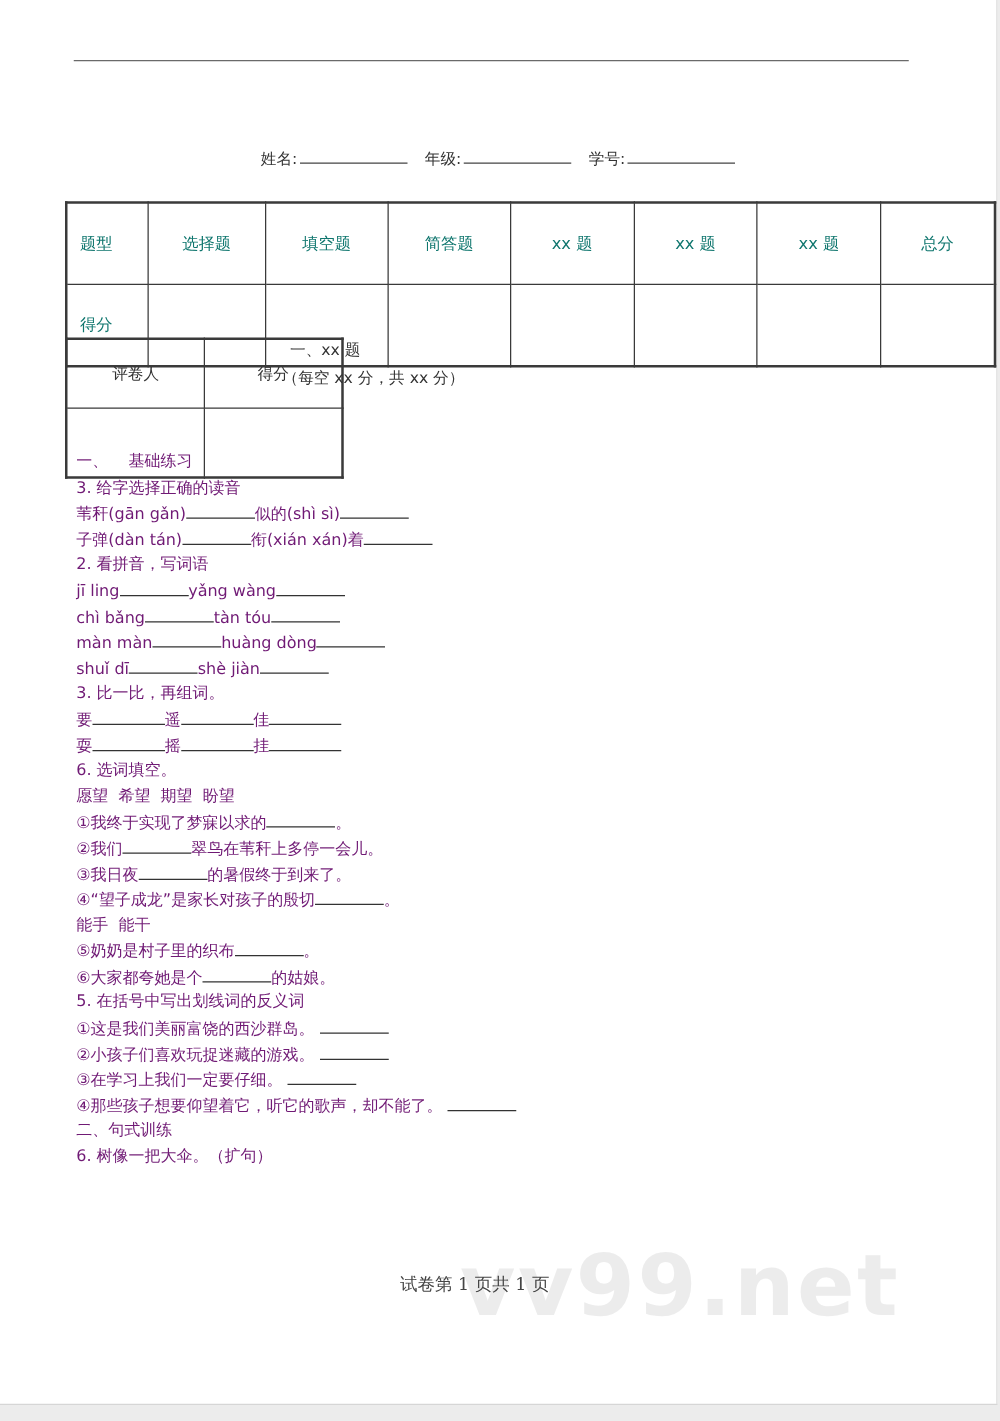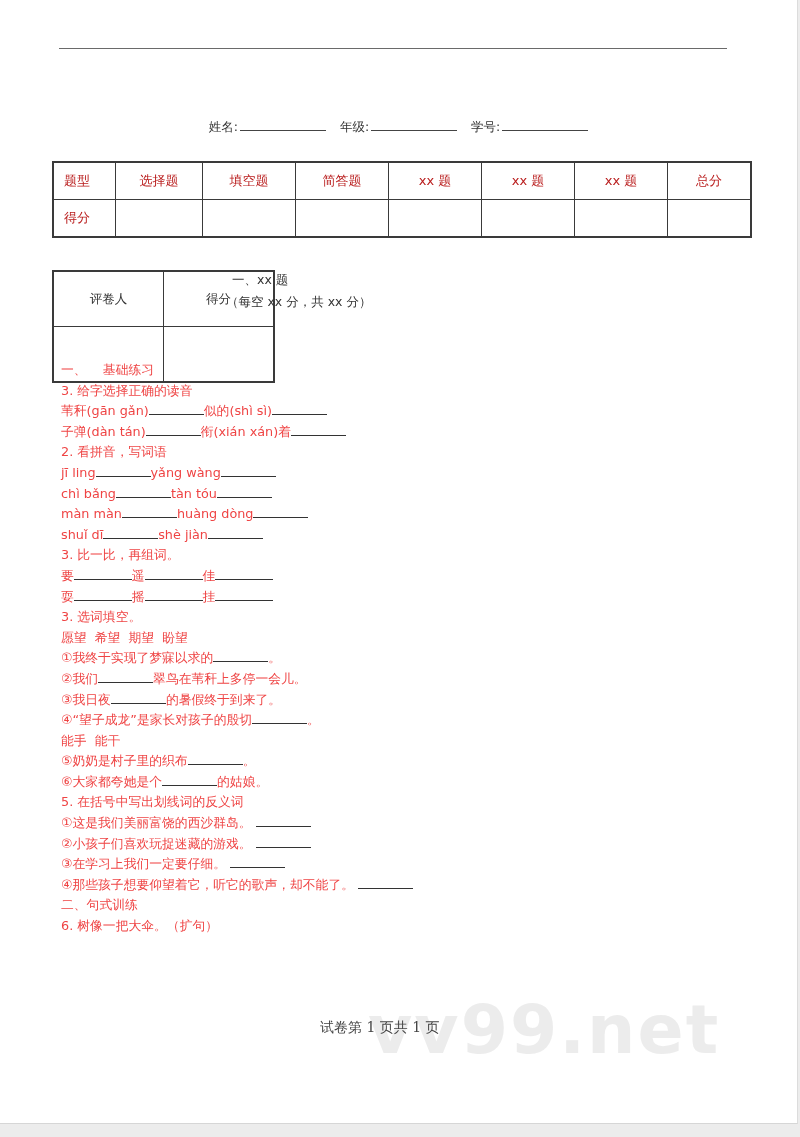--- a/index.html
+++ b/index.html
@@ -33,21 +33,21 @@
     vertical-align: baseline; margin-left: 2px;
   }
 
   table { border-collapse: collapse; }
   .score-table {
     position: absolute; left: 52px; top: 161px;
     border: 2px solid #3a3a3a;
   }
   .score-table td {
     border: 1px solid #3a3a3a; height: 36px; text-align: center;
-    font-size: 13px; color: #b91c1c; padding: 0;
+    font-size: 13px; color: #0f766e; padding: 14px;
   }
   .score-table td.rowhead { text-align: left; padding-left: 10px; }
 
   .grader-table {
     position: absolute; left: 52px; top: 270px;
     border: 2px solid #3a3a3a;
   }
   .grader-table td {
     border: 1px solid #3a3a3a; width: 77px; height: 22px; text-align: center;
     font-size: 12.5px; color: #333; padding: 16px;
@@ -56,21 +56,21 @@
     position: absolute; left: 232px; top: 272px; font-size: 12.5px; color: #333;
   }
   .section-note {
     position: absolute; left: 226px; top: 294px; font-size: 12.5px; color: #333;
   }
 
   .content {
     position: absolute; left: 61px; top: 360px; width: 700px;
   }
   .line {
-    height: 20.6px; line-height: 20.6px; font-size: 12.8px; color: #ef4444;
+    height: 20.6px; line-height: 20.6px; font-size: 12.8px; color: #701a75;
     white-space: nowrap;
   }
   .blank {
     display: inline-block; border-bottom: 1px solid #333; height: 13px;
     vertical-align: baseline;
   }
   .w55 { width: 55px; }
   .w58 { width: 58px; }
 
   .footer {
@@ -170,21 +170,21 @@
     </div>
 
     <div class="line">3. 比一比，再组词。</div>
     <div class="line">
       <span>要</span><span class="blank w58"></span><span>遥</span><span class="blank w58"></span><span>佳</span><span class="blank w58"></span>
     </div>
     <div class="line">
       <span>耍</span><span class="blank w58"></span><span>摇</span><span class="blank w58"></span><span>挂</span><span class="blank w58"></span>
     </div>
 
-    <div class="line">3. 选词填空。</div>
+    <div class="line">6. 选词填空。</div>
     <div class="line" style="white-space:pre">愿望  希望  期望  盼望</div>
     <div class="line">
       <span>①我终于实现了梦寐以求的</span><span class="blank w55"></span><span>。</span>
     </div>
     <div class="line">
       <span>②我们</span><span class="blank w55"></span><span>翠鸟在苇秆上多停一会儿。</span>
     </div>
     <div class="line">
       <span>③我日夜</span><span class="blank w55"></span><span>的暑假终于到来了。</span>
     </div>

